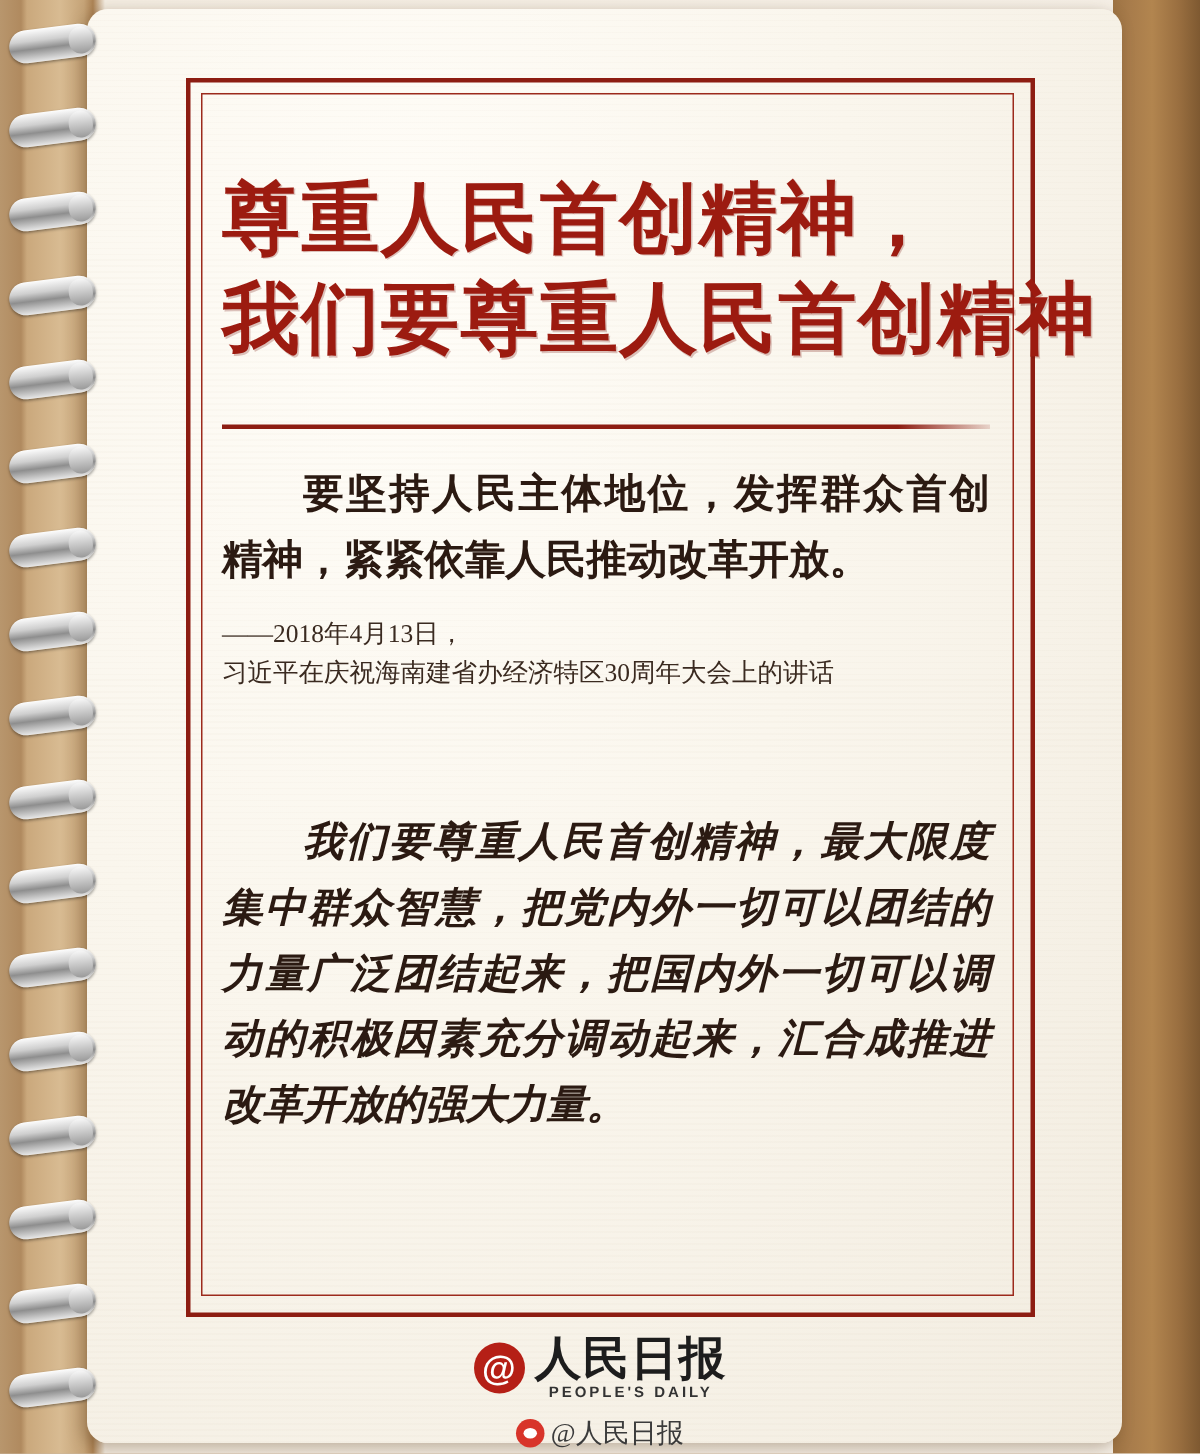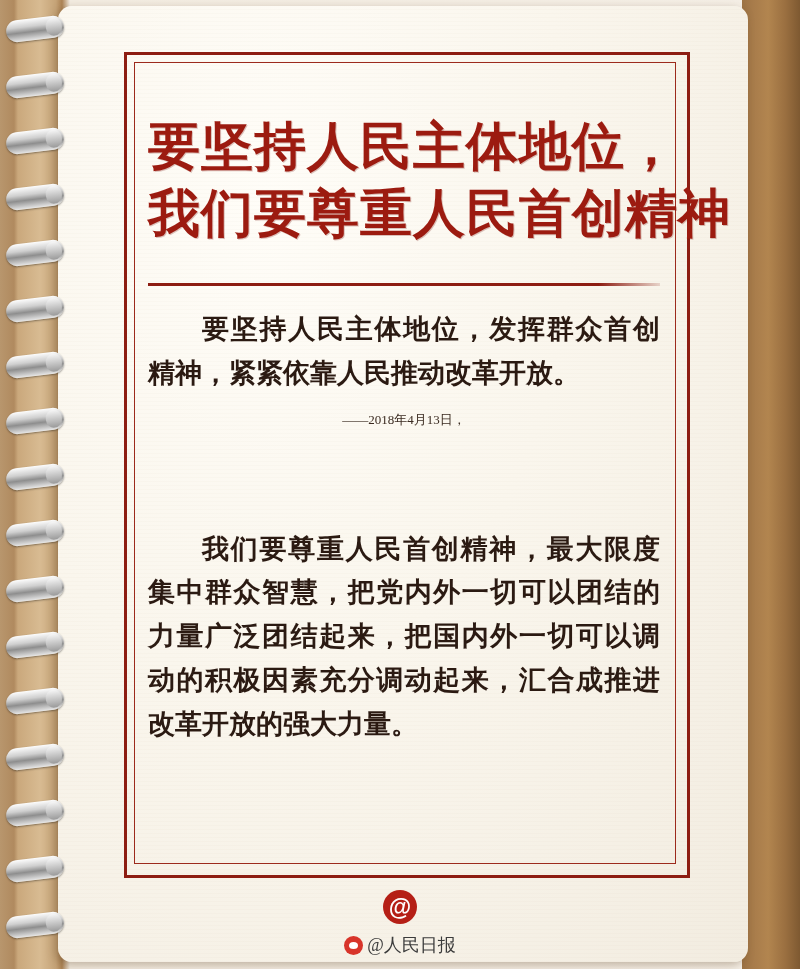--- a/index.html
+++ b/index.html
@@ -143,29 +143,29 @@
     text-indent: 2em;
     font-family: "Liberation Serif", "DejaVu Serif", serif;
     font-weight: 600;
     margin: 0;
   }
   .quote.second { margin-top: 0; }
 
   .attrib {
     margin-top: 14px;
     color: #3a2a20;
-    font-size: 13px;
+    font-size: 17px;
     line-height: 1.55;
-    text-align: center;
+    text-align: left;
     font-family: "Liberation Serif", "DejaVu Serif", serif;
   }
   .attrib .l { display: block; }
 
   .block-1 { margin-top: 20px; }
-  .block-2 { margin-top: 98px; }
+  .block-2 { margin-top: 78px; font-style: italic; }
 
   
   .footer {
     position: absolute;
     left: 0;
     top: 890px;
     width: 800px;
     text-align: center;
   }
   .logo-row {
@@ -256,42 +256,47 @@
     <div class="ring" style="top:858px"></div>
     <div class="ring" style="top:914px"></div>
   </div>
 
   <div class="frame-outer"></div>
   <div class="frame-inner"></div>
 
   <div class="content">
 
     <h1 class="title">
-      <span class="line">要坚持人民主体地位，</span>
+      <span class="line">尊重人民首创精神，</span>
       <span class="line">我们要尊重人民首创精神</span>
     </h1>
 
     <div class="rule"></div>
 
     <div class="block-1">
       <p class="quote">要坚持人民主体地位，发挥群众首创精神，紧紧依靠人民推动改革开放。</p>
       <div class="attrib">
         <span class="l">——2018年4月13日，</span>
+        <span class="l">习近平在庆祝海南建省办经济特区30周年大会上的讲话</span>
       </div>
     </div>
 
     <div class="block-2">
       <p class="quote second">我们要尊重人民首创精神，最大限度集中群众智慧，把党内外一切可以团结的力量广泛团结起来，把国内外一切可以调动的积极因素充分调动起来，汇合成推进改革开放的强大力量。</p>
     </div>
 
   </div>
 
   <div class="footer">
     <div class="logo-row">
       <span class="at-badge">@</span>
+      <span>
+        <span class="logo-cn">人民日报</span>
+        <span class="logo-en">PEOPLE'S DAILY</span>
+      </span>
     </div>
     <div>
       <span class="weibo-row">
         <span class="weibo-eye"></span>
         <span>@人民日报</span>
       </span>
     </div>
   </div>
 
 </div>

